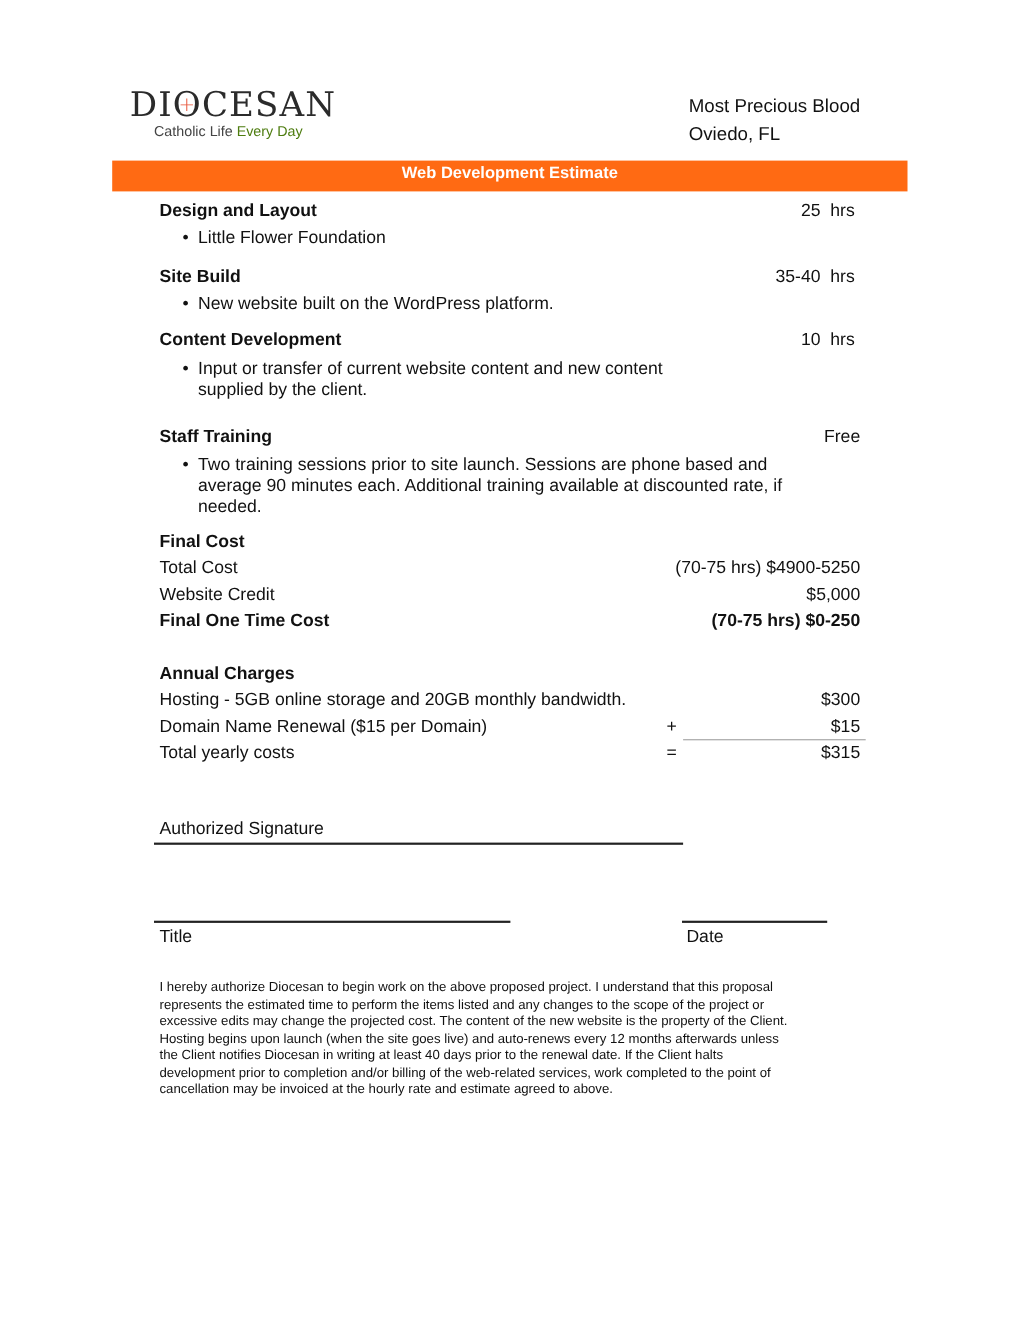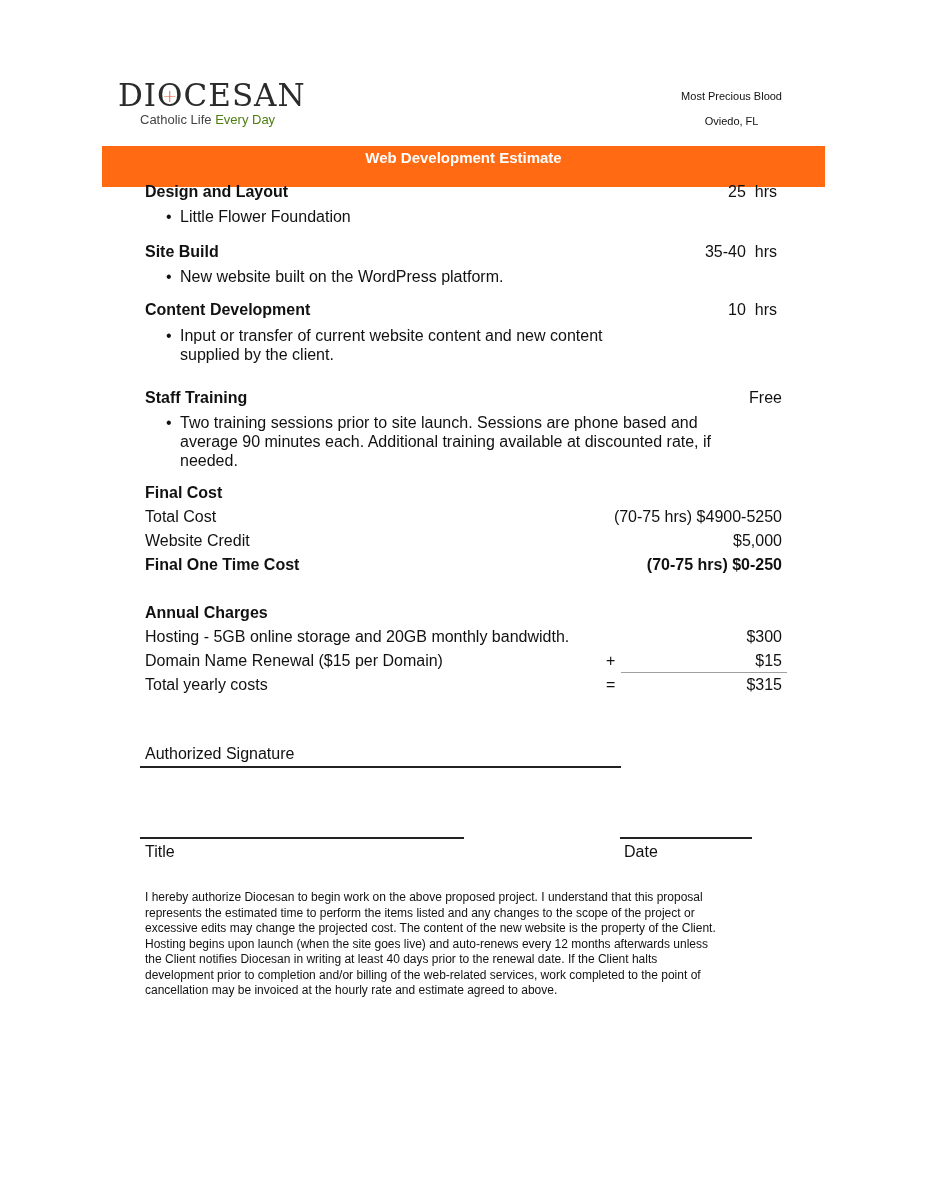--- a/index.html
+++ b/index.html
@@ -13,24 +13,24 @@
       color: #2b2b2b; line-height: 34px; white-space: nowrap; font-weight: 300;
     }
     .logo-word .o { position: relative; display: inline-block; }
     .logo-word .o .cross {
       position: absolute; left: 50%; top: 50%; transform: translate(-50%,-46%);
       color: #e8553a; font-size: 18px; font-family: "DejaVu Sans", sans-serif; line-height: 1;
     }
     .logo-tag { font-size: 13px; color: #444; margin-top: 0px; margin-left: 22px; }
     .logo-tag .accent { color: #4d7c0f; }
 
-    .client { position: absolute; right: 145px; top: 84px; text-align: center; font-size: 11px; line-height: 25px; }
+    .client { position: absolute; right: 145px; top: 84px; text-align: left; font-size: 17px; line-height: 25px; }
 
     .banner {
-      position: absolute; left: 102px; top: 146px; width: 723px; height: 41px;
+      position: absolute; left: 102px; top: 146px; width: 723px; height: 28px;
       background: #ff6a13; color: #fff; font-weight: bold; font-size: 15px;
       text-align: center; line-height: 24px;
     }
 
     .row { position: absolute; left: 145px; width: 637px; font-size: 16px; }
     .row .right { position: absolute; right: 0; top: 0; }
     .b { font-weight: bold; }
     .hrs-right { position: absolute; right: 5px; top: 0; }
     .bullet { position: absolute; left: 166px; width: 560px; font-size: 16px; line-height: 19px; }
     .bullet .dot { position: absolute; left: 0; top: 0; }

